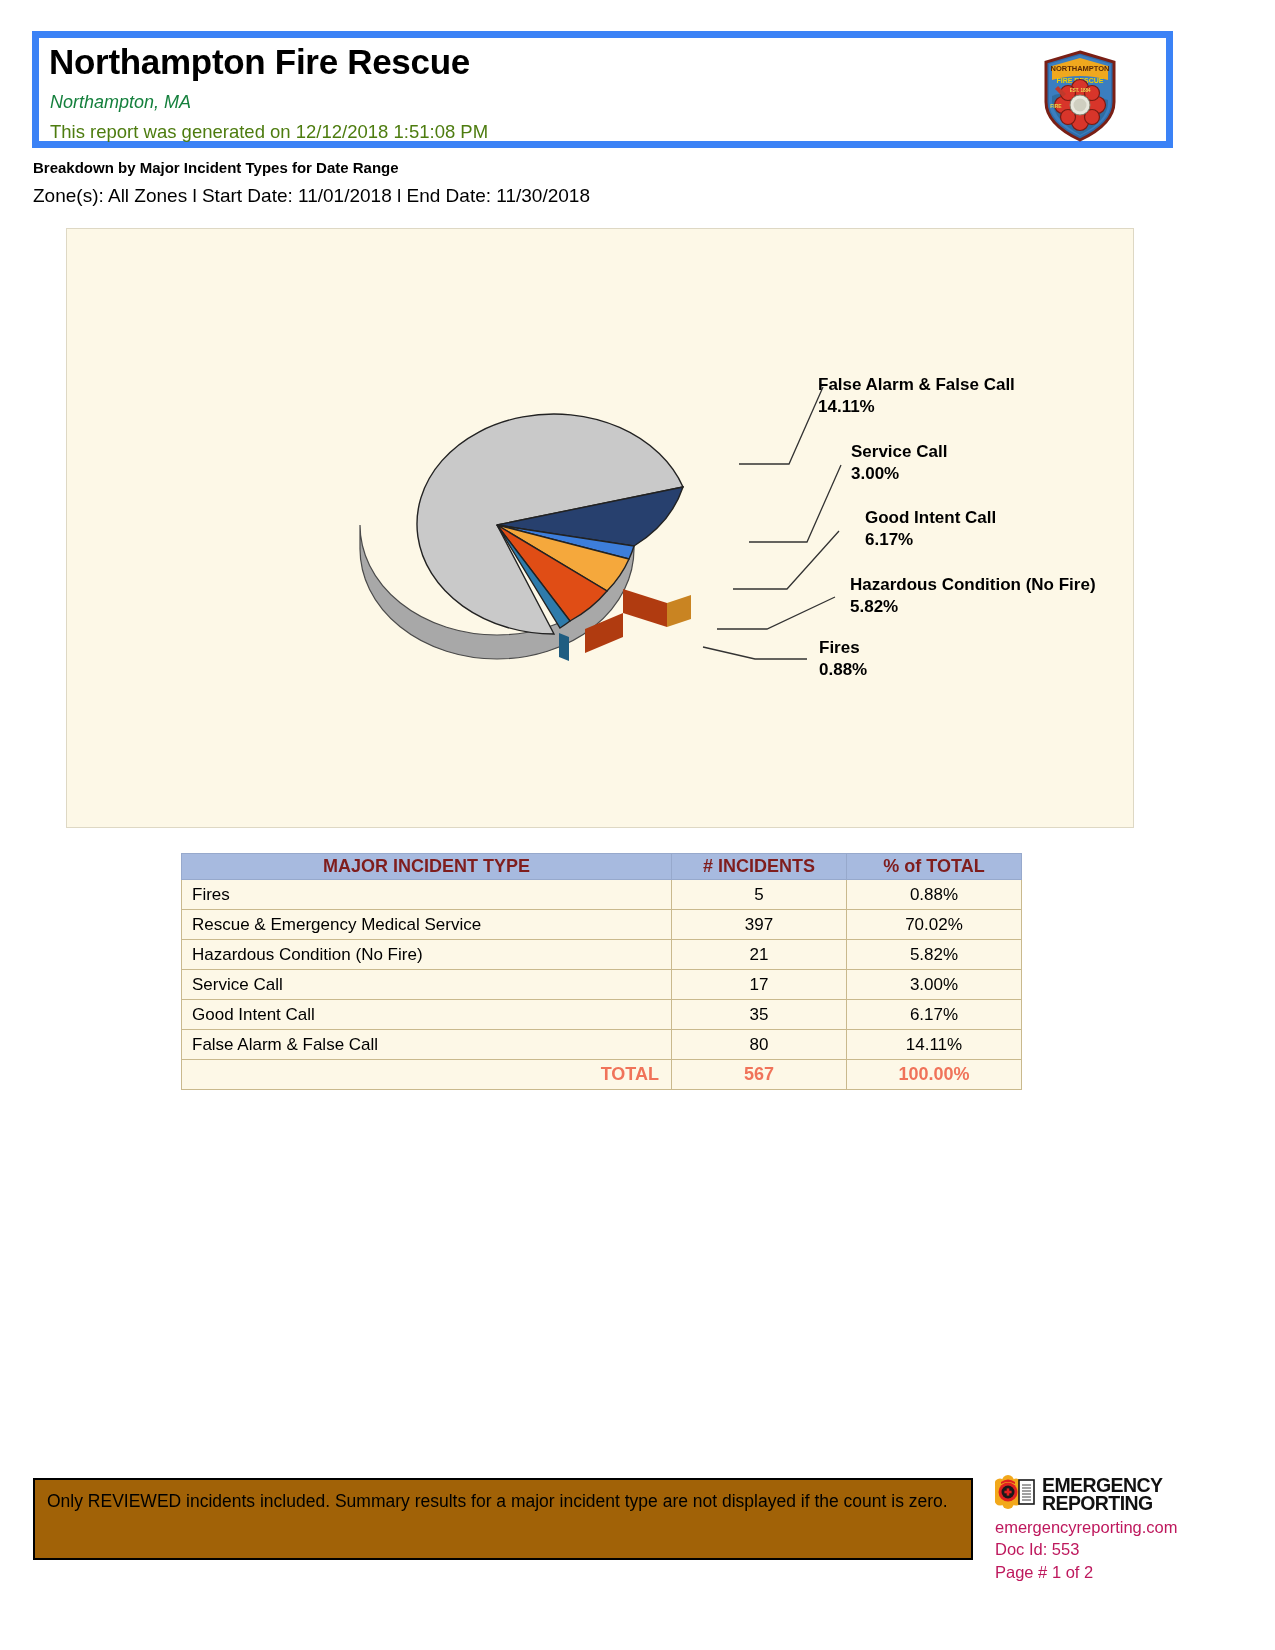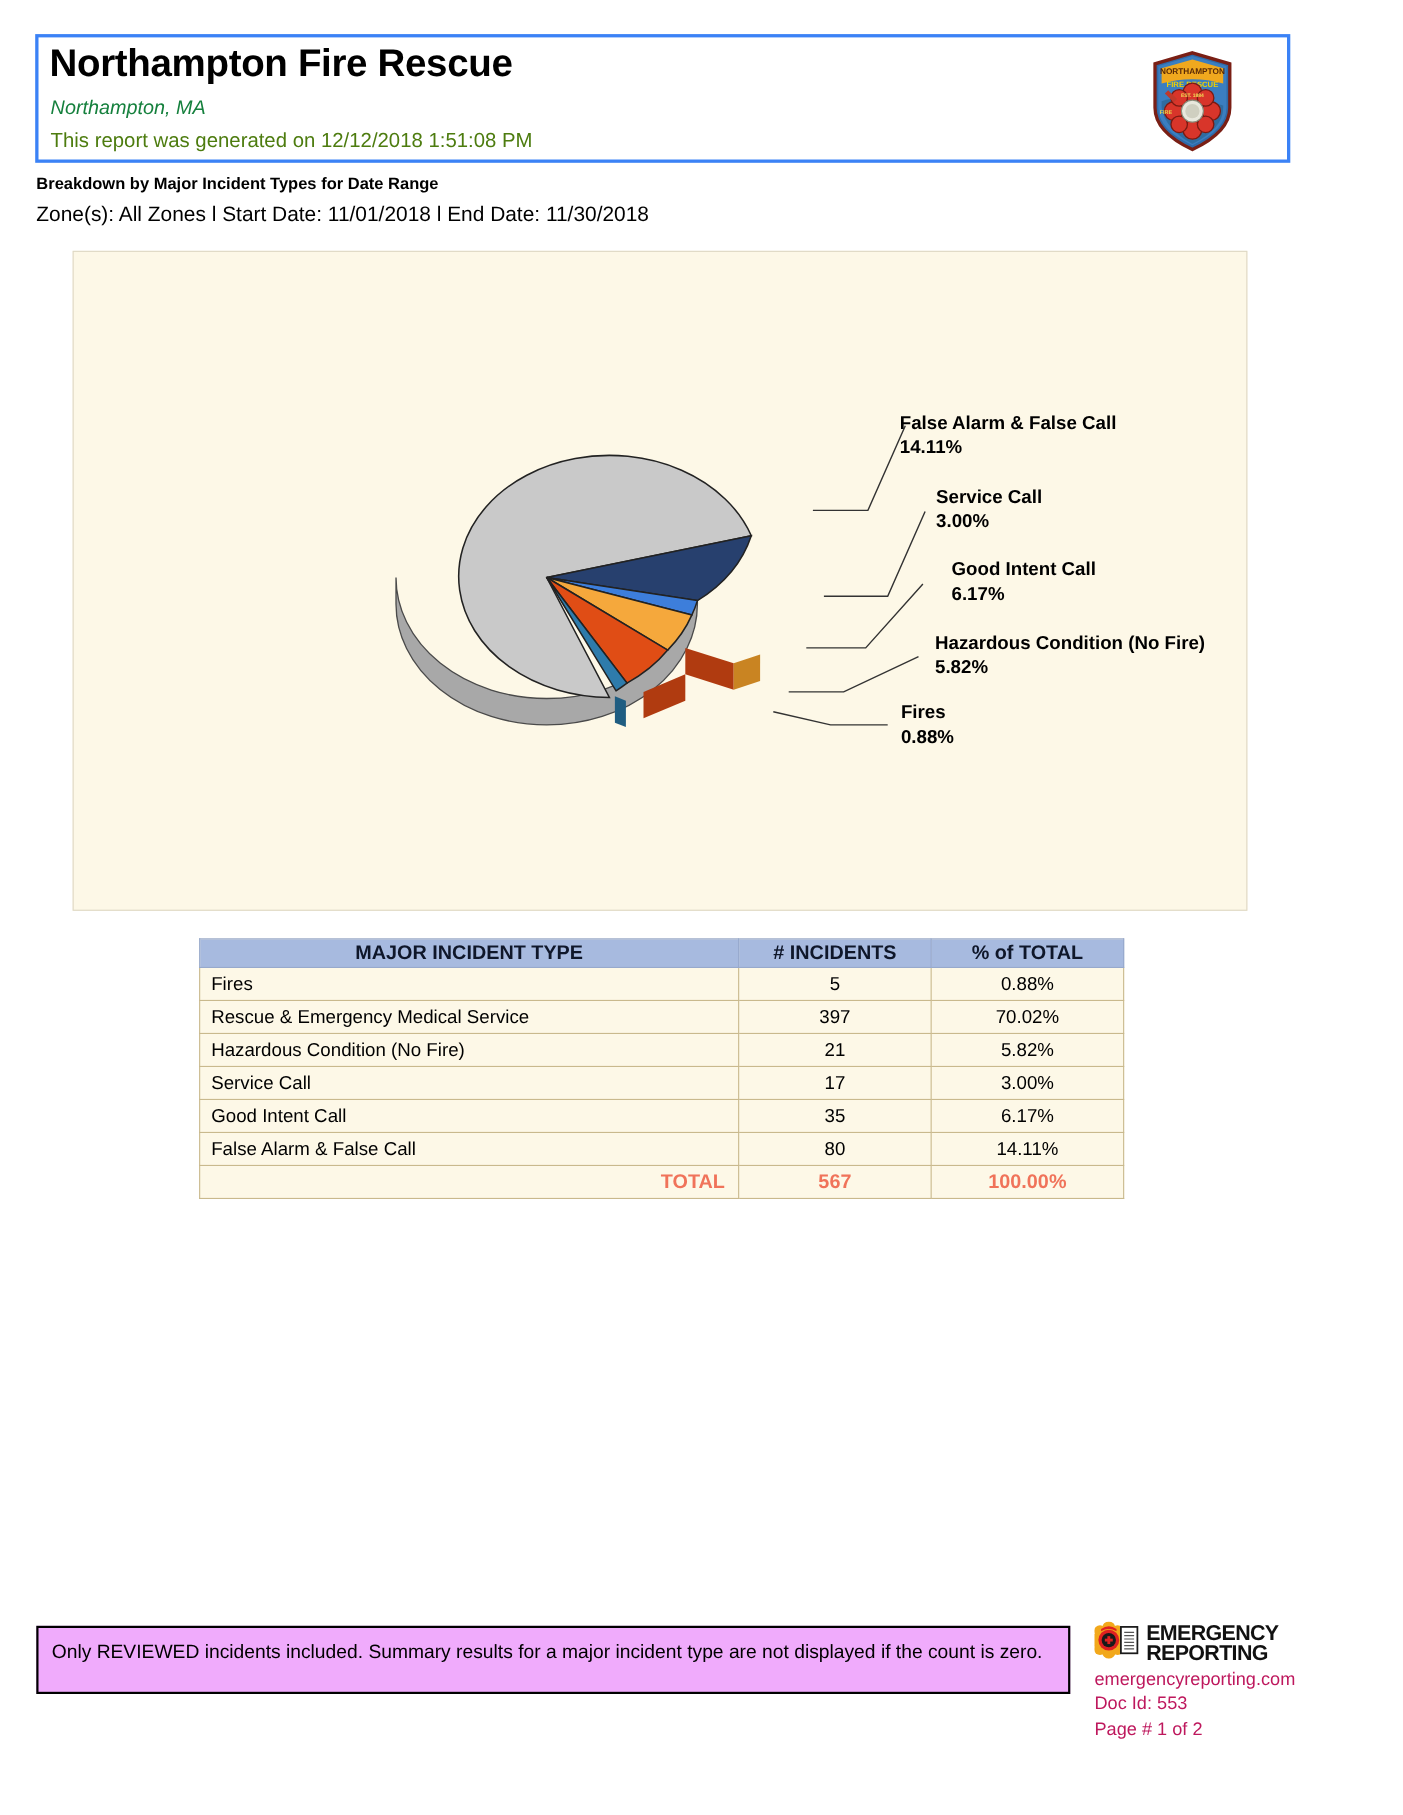--- a/index.html
+++ b/index.html
@@ -22,21 +22,21 @@
     height: 1650px;
   }
 
   
   .header-box {
     position: absolute;
     left: 32px;
     top: 31px;
     width: 1141px;
     height: 117px;
-    border: 3px solid #3b82f6;
+    border: 7px solid #3b82f6;
     box-sizing: border-box;
     background: #ffffff;
   }
   .org-title {
     position: absolute;
     left: 10px;
     top: 4px;
     font-size: 35px;
     font-weight: bold;
     letter-spacing: -0.3px;
@@ -122,21 +122,21 @@
   }
   .data-table th, .data-table td {
     border: 1px solid #c9b98d;
     font-size: 17px;
     padding: 0;
     height: 30px;
     box-sizing: border-box;
   }
   .data-table thead th {
     background: #a7badf;
-    color: #0f172a;
+    color: #7f1d1d;
     font-weight: bold;
     text-align: center;
     font-size: 18px;
     height: 26px;
     border-color: #97a9cc;
   }
   .col-type   { width: 490px; }
   .col-count  { width: 175px; }
   .col-pct    { width: 175px; }
   .data-table td.type-cell {
@@ -158,23 +158,23 @@
     padding-right: 12px;
     border-right: 1px solid #c9b98d;
   }
 
   
   .footer-note {
     position: absolute;
     left: 33px;
     top: 1478px;
     width: 940px;
-    height: 62px;
+    height: 82px;
     border: 2px solid #000000;
-    background: #f0abfc;
+    background: #a16207;
     box-sizing: border-box;
   }
   .footer-note-text {
     position: absolute;
     left: 12px;
     top: 11px;
     font-size: 17.5px;
     color: #000;
     white-space: nowrap;
   }

